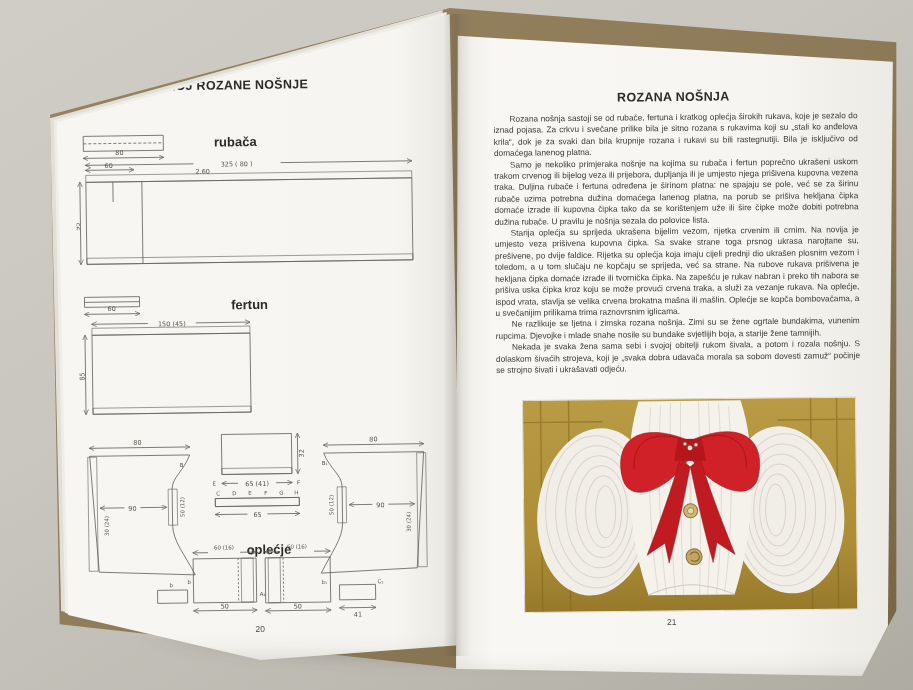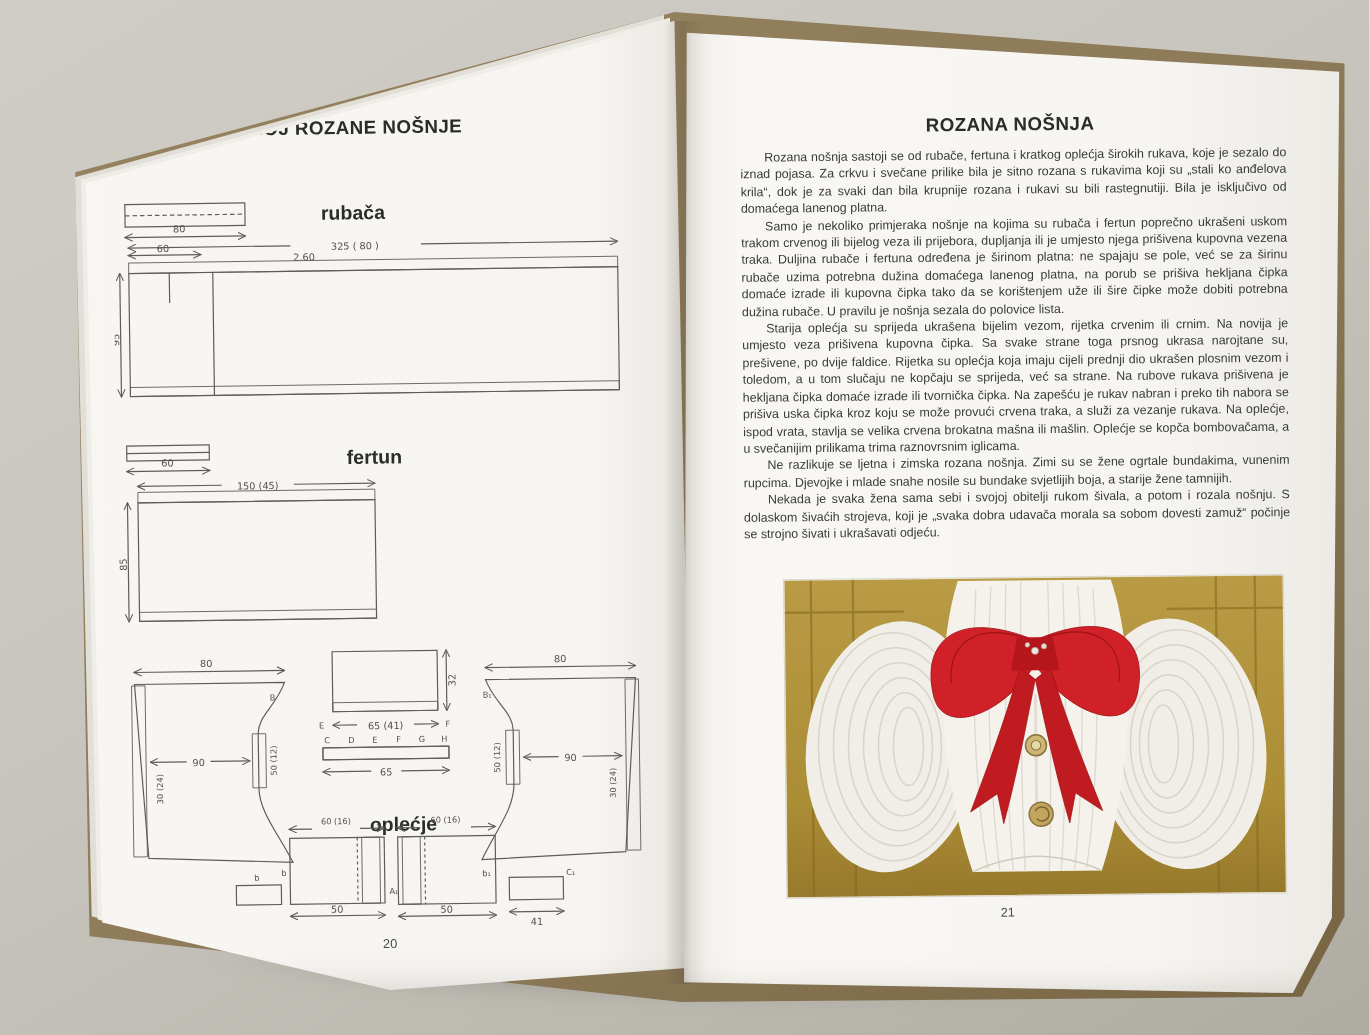--- a/index.html
+++ b/index.html
@@ -15,21 +15,21 @@
     background:linear-gradient(135deg,#96835f 0%,#8d7a58 55%,#776443 100%);
     clip-path:polygon(1.4% 16.2%,47.5% 0.3%,99% 5.4%,99% 90%,95.7% 98%,48% 98.5%,2.5% 92%);}
   .stack2{position:absolute;left:43px;top:6px;width:412px;height:652px;background:#e2dfd9;
     clip-path:polygon(1.7% 17.2%,97% 0.6%,100% 97.4%,51% 99.7%,4.4% 92.8%);}
   .stack1{position:absolute;left:47px;top:8px;width:412px;height:652px;background:#efede7;
     clip-path:polygon(1.7% 17.2%,97% 0.6%,100% 97.4%,51% 99.7%,4.4% 92.8%);}
   .page-left{position:absolute;left:50px;top:10px;width:412px;height:652px;
     background:linear-gradient(to right,#f7f6f2 0%,#f6f5f1 84%,#e9e7e2 98%);
     clip-path:polygon(1.7% 17.2%,97% 0.6%,100% 97.4%,51% 99.7%,4.4% 92.8%);
     box-shadow:inset 0 -28px 24px -24px rgba(60,55,45,.18);}
-  .page-right{position:absolute;left:452px;top:14px;width:448px;height:650px;
+  .page-right{position:absolute;left:452px;top:28px;width:448px;height:650px;
     background:linear-gradient(to right,#edebe6 0%,#f8f7f3 9%,#f6f5f1 70%,#eceae5 99%);
     clip-path:polygon(1.3% 1.2%,98.4% 5.2%,97.3% 92%,91.5% 99.7%,0.9% 98.6%);
     box-shadow:inset 0 -26px 22px -22px rgba(60,55,45,.16);}
   .spine-shadow{position:absolute;left:443px;top:14px;width:28px;height:642px;pointer-events:none;
     background:linear-gradient(to right,rgba(70,60,48,0),rgba(70,60,48,.20) 45%,rgba(70,60,48,.08) 65%,rgba(70,60,48,0));}
   .content{position:absolute;inset:0;}
   .content-left{transform:rotate(-0.8deg);}
   .content-right{transform:rotate(-0.6deg);}
   .ltitle{position:absolute;top:68px;left:0;width:372px;text-align:center;
     font-weight:700;font-size:12.5px;letter-spacing:.3px;color:#2b2b2b;}

